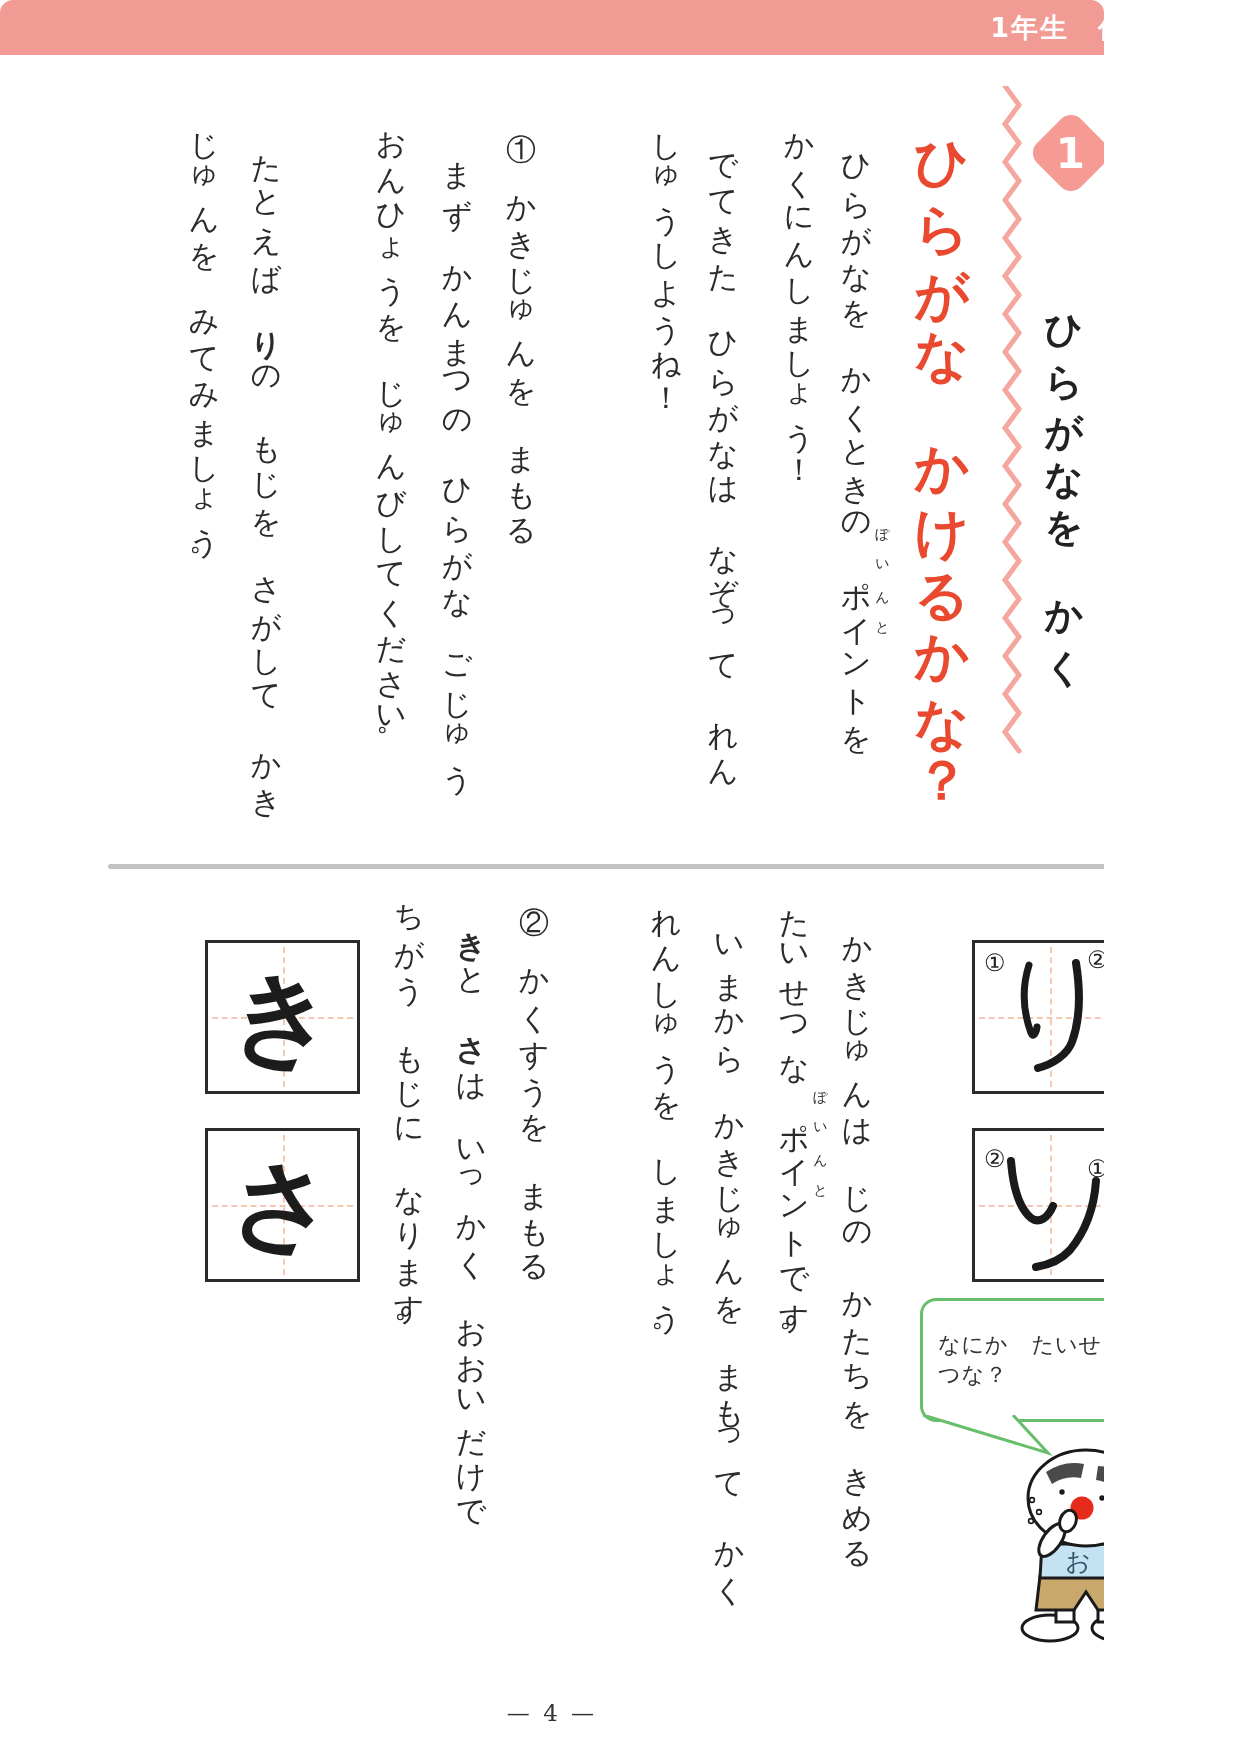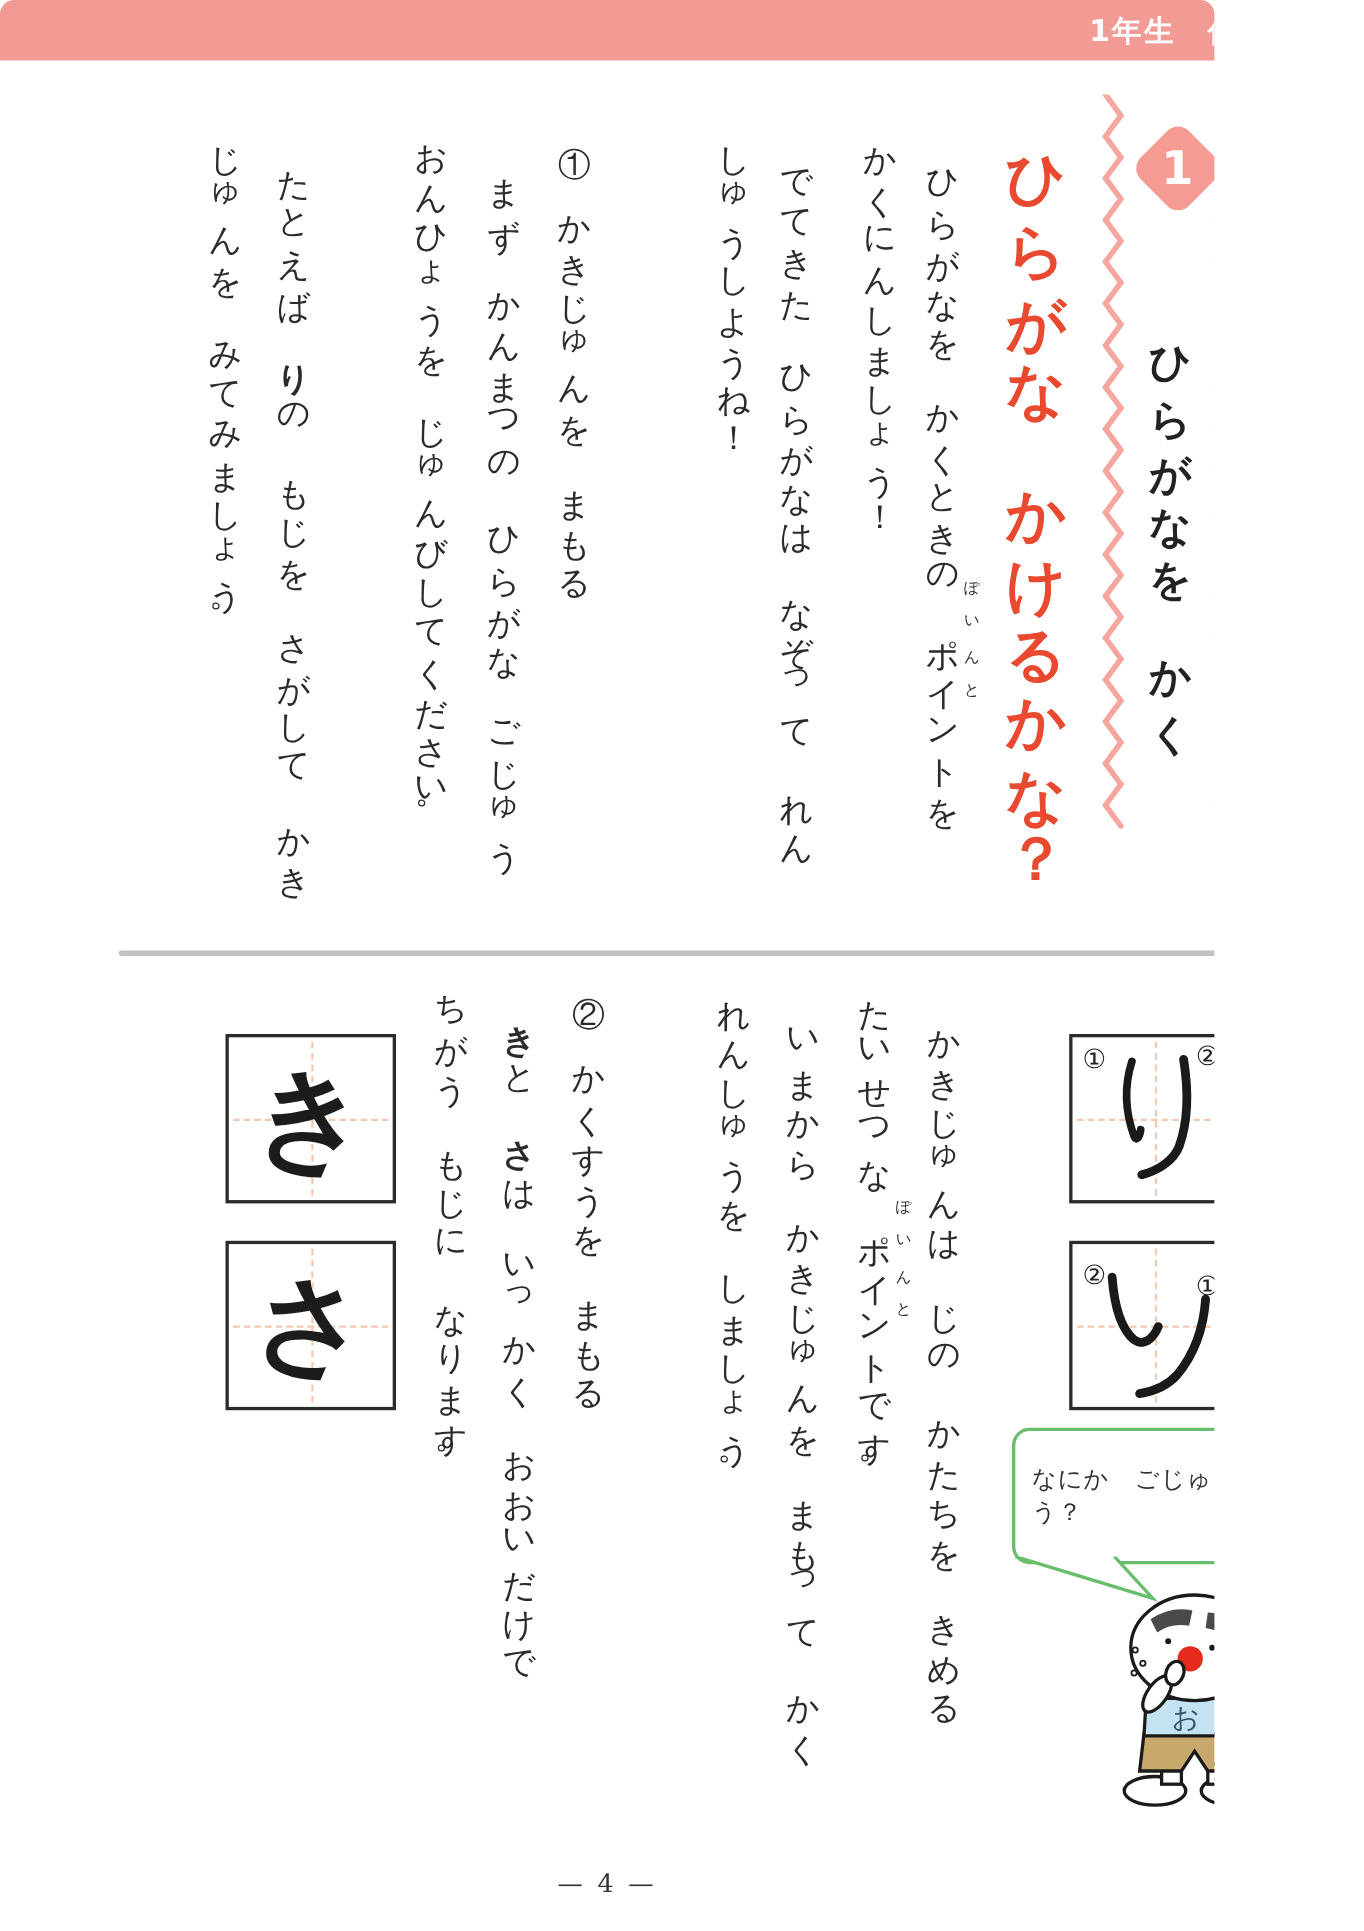--- a/index.html
+++ b/index.html
@@ -139,21 +139,21 @@
     <div class="vguide"></div>
     <div class="bigchar">き</div>
   </div>
   <div class="sbox cb2">
     <div class="hguide"></div>
     <div class="vguide"></div>
     <div class="bigchar">さ</div>
   </div>
 
   <div class="bubble">
-    <span>なにか　ごじゅう？</span>
+    <span>なにか　たいせつな？</span>
   </div>
   <svg class="tail" width="135" height="44">
     <path d="M1,0 L126,38 L91,0" fill="#fff" stroke="#67BE6B" stroke-width="3"></path>
   </svg>
 
   <svg class="mascot" width="168" height="205" viewBox="0 0 168 205">
 
     <g fill="#fff" stroke="#1a1a1a" stroke-width="3">
       <ellipse cx="48" cy="188" rx="28" ry="13"></ellipse>
       <ellipse cx="118" cy="188" rx="28" ry="13"></ellipse>

